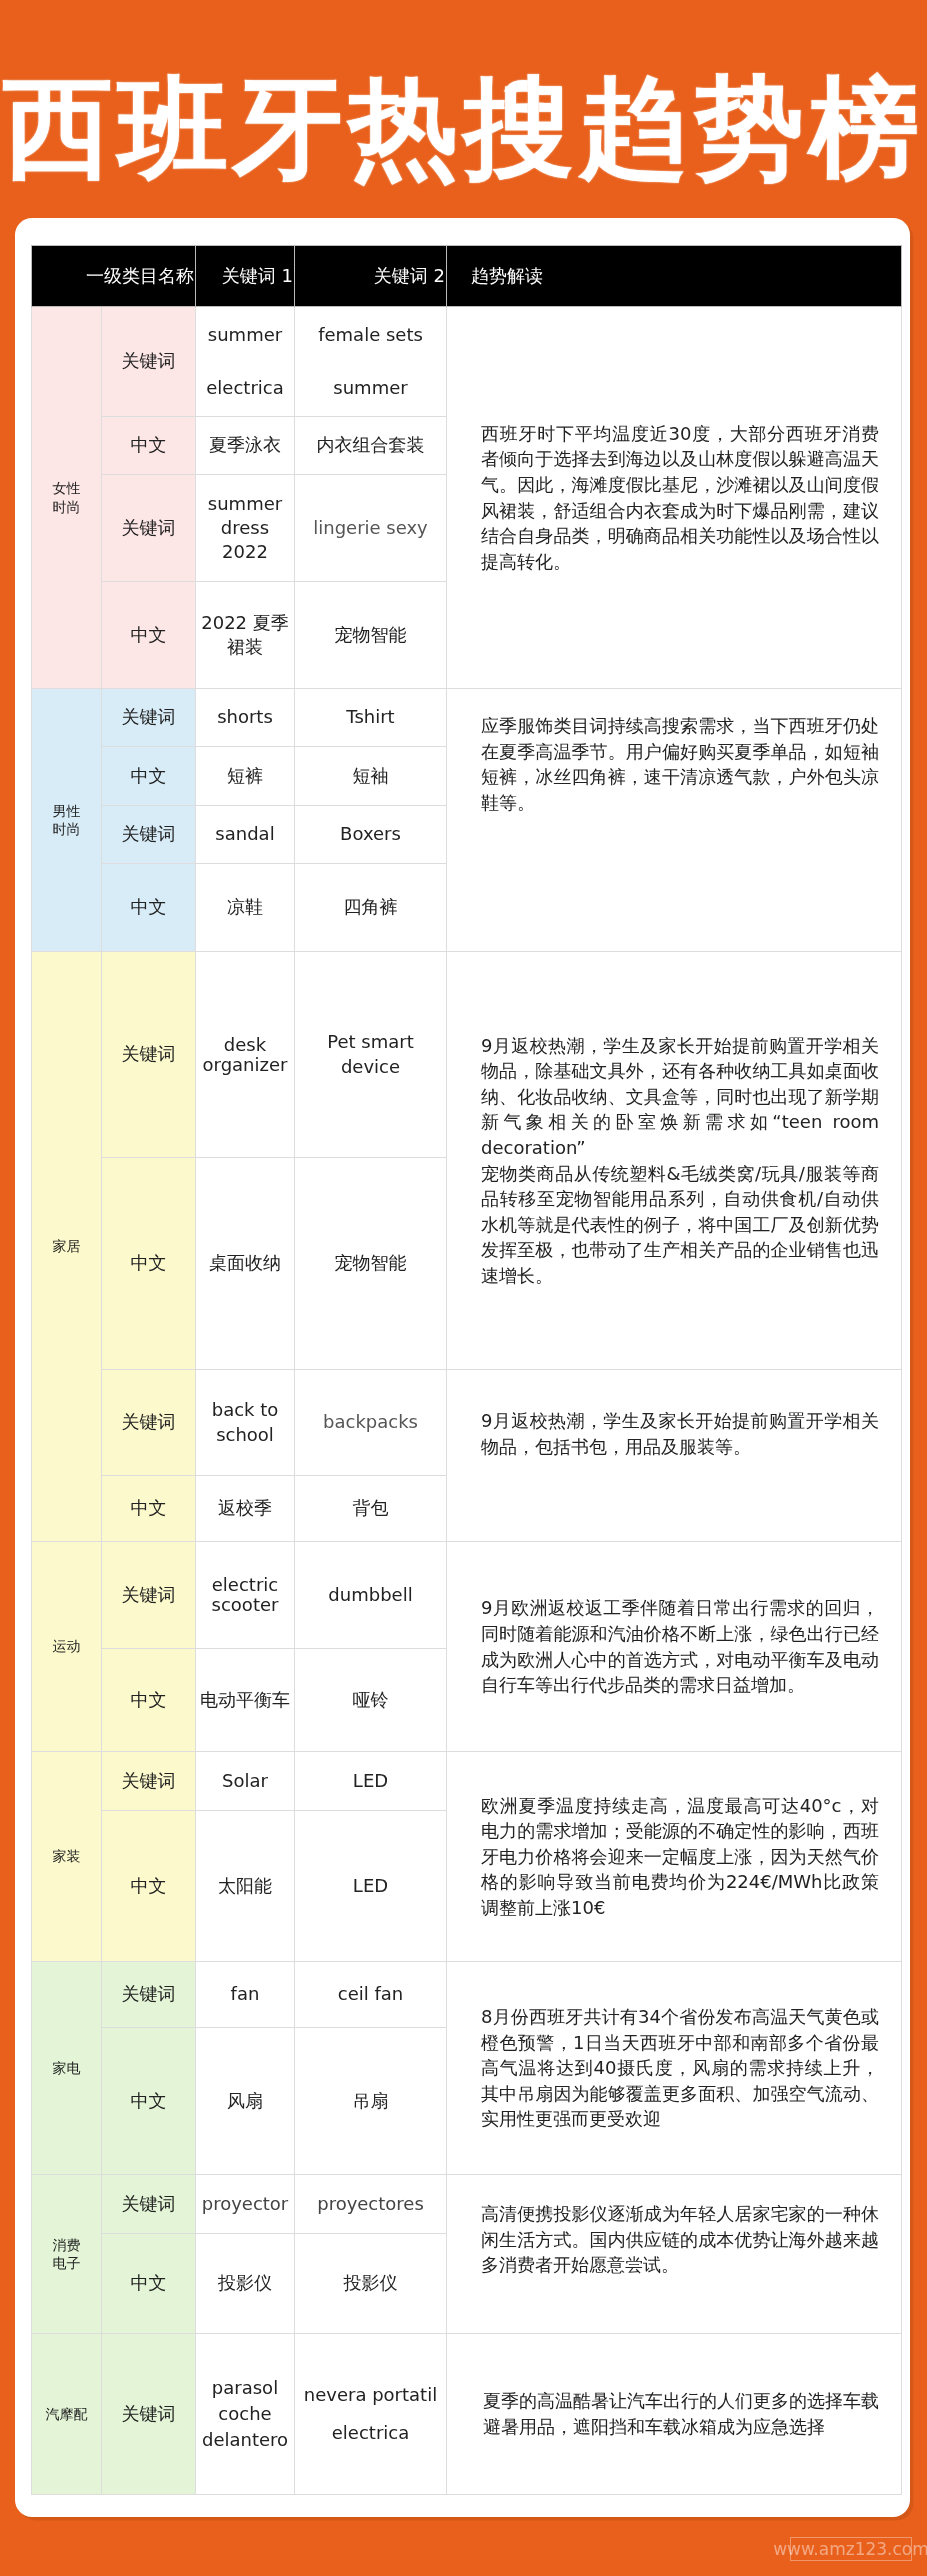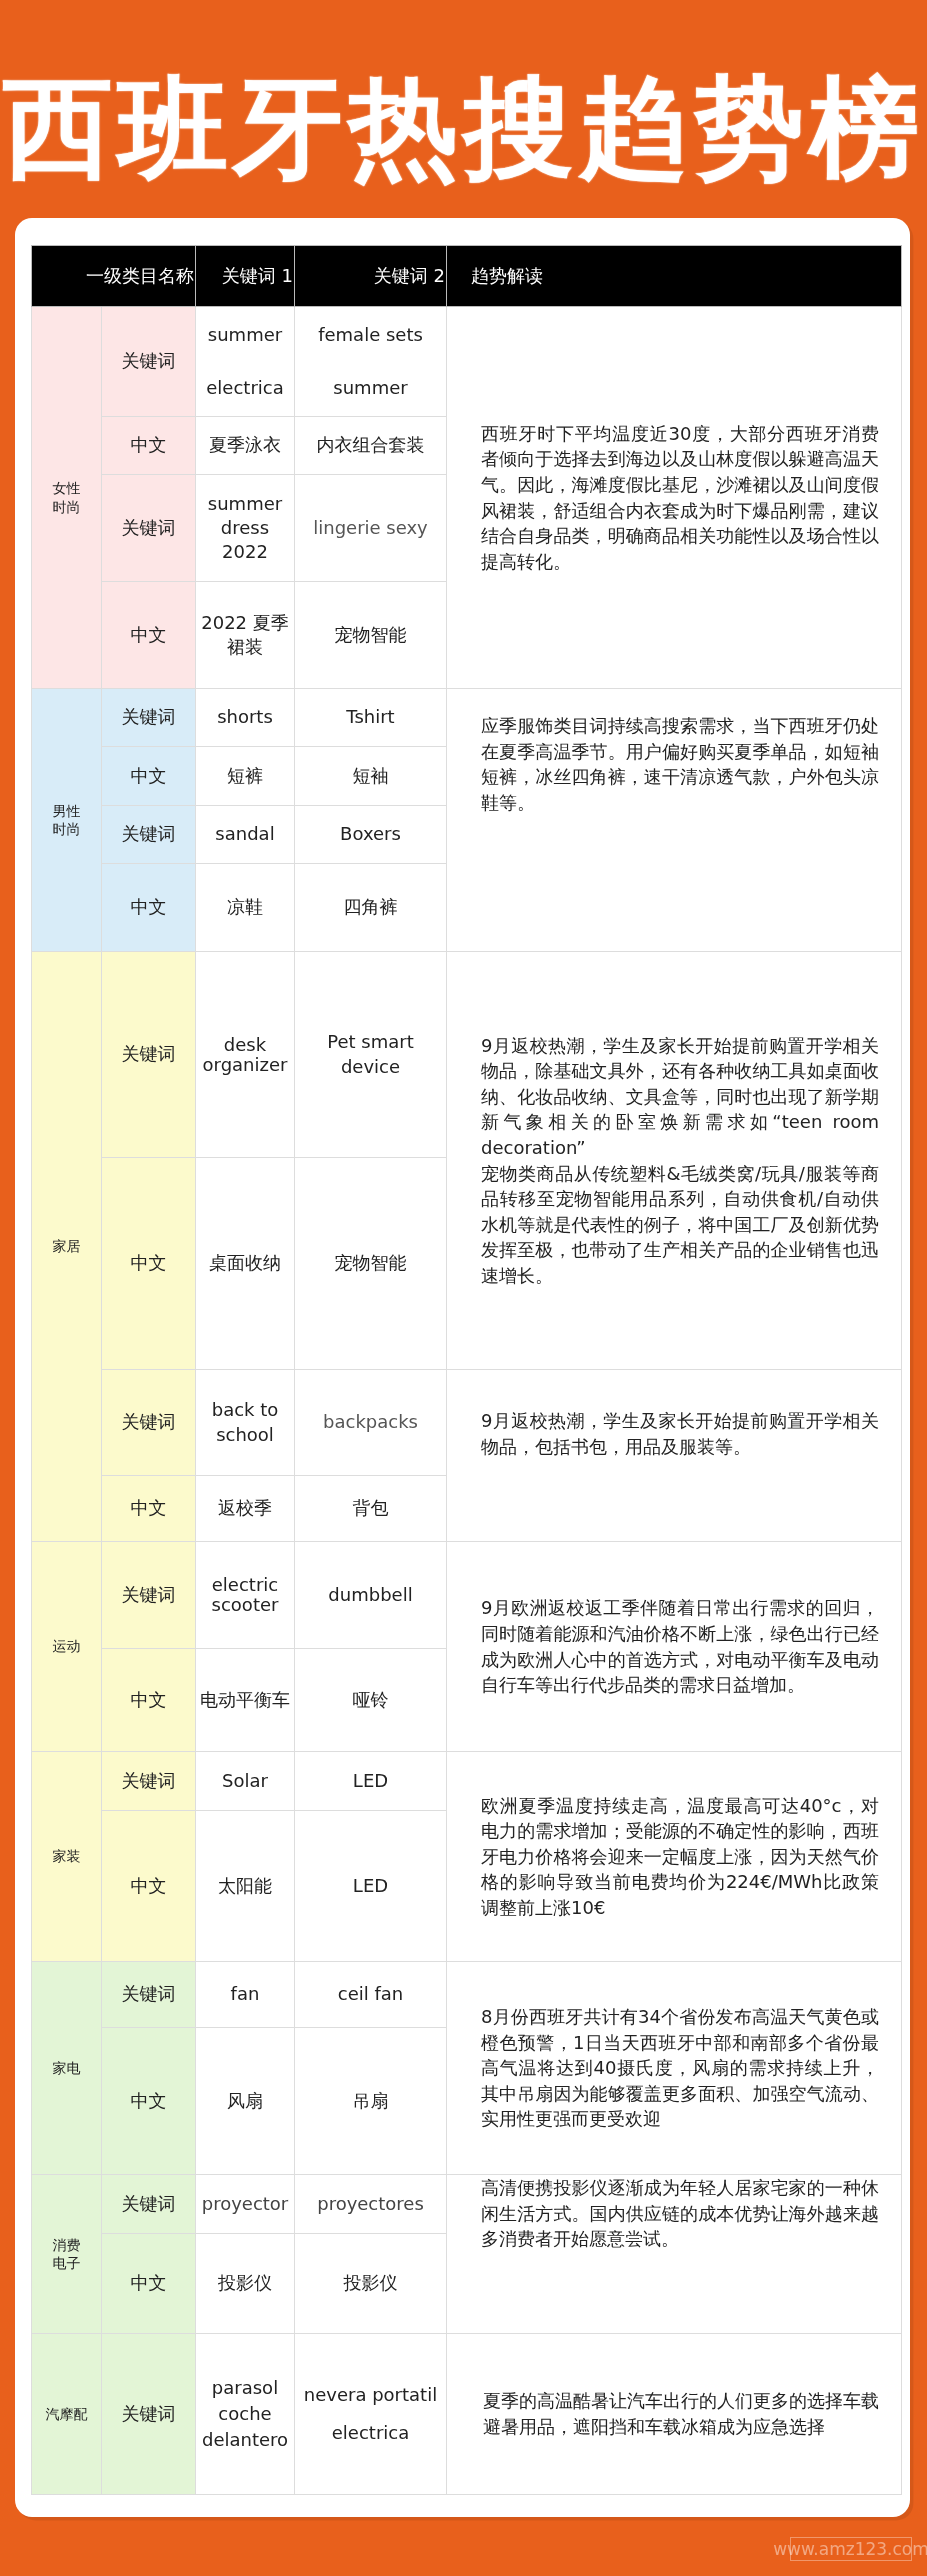--- a/index.html
+++ b/index.html
@@ -189,21 +189,21 @@
       <td class="green">中文</td>
       <td>风扇</td>
       <td>吊扇</td>
     </tr>
 
     <tr style="height:59px">
       <td rowspan="2" class="cat green"><span>消费</span><br><span>电子</span></td>
       <td class="green">关键词</td>
       <td style="color:#444">proyector</td>
       <td style="color:#444">proyectores</td>
-      <td rowspan="2" class="trend" style="vertical-align:top;">高清便携投影仪逐渐成为年轻人居家宅家的一种休闲生活方式。国内供应链的成本优势让海外越来越多消费者开始愿意尝试。</td>
+      <td rowspan="2" class="trend" style="vertical-align:top;padding-top:26px">高清便携投影仪逐渐成为年轻人居家宅家的一种休闲生活方式。国内供应链的成本优势让海外越来越多消费者开始愿意尝试。</td>
     </tr>
     <tr style="height:100px">
       <td class="green">中文</td>
       <td>投影仪</td>
       <td>投影仪</td>
     </tr>
 
     <tr style="height:161px">
       <td class="cat green">汽摩配</td>
       <td class="green">关键词</td>

